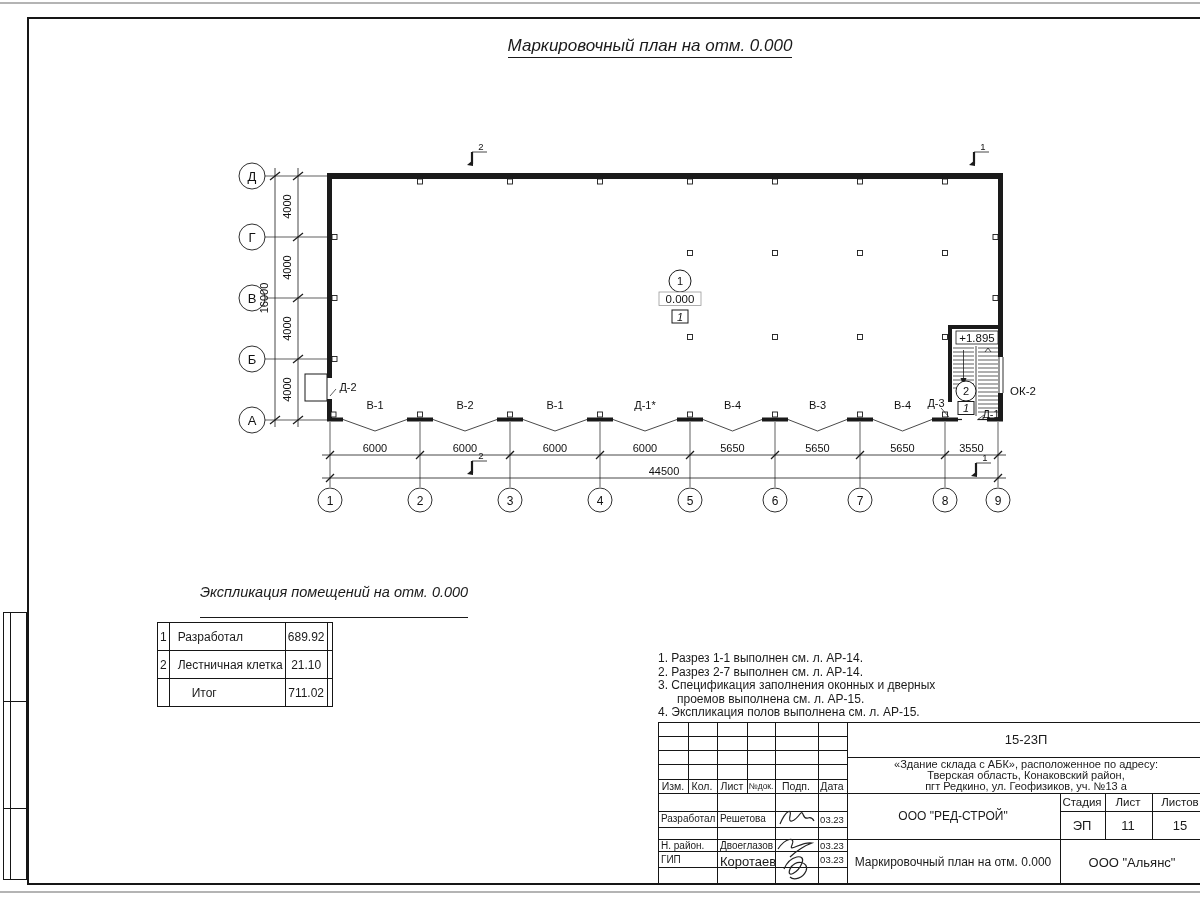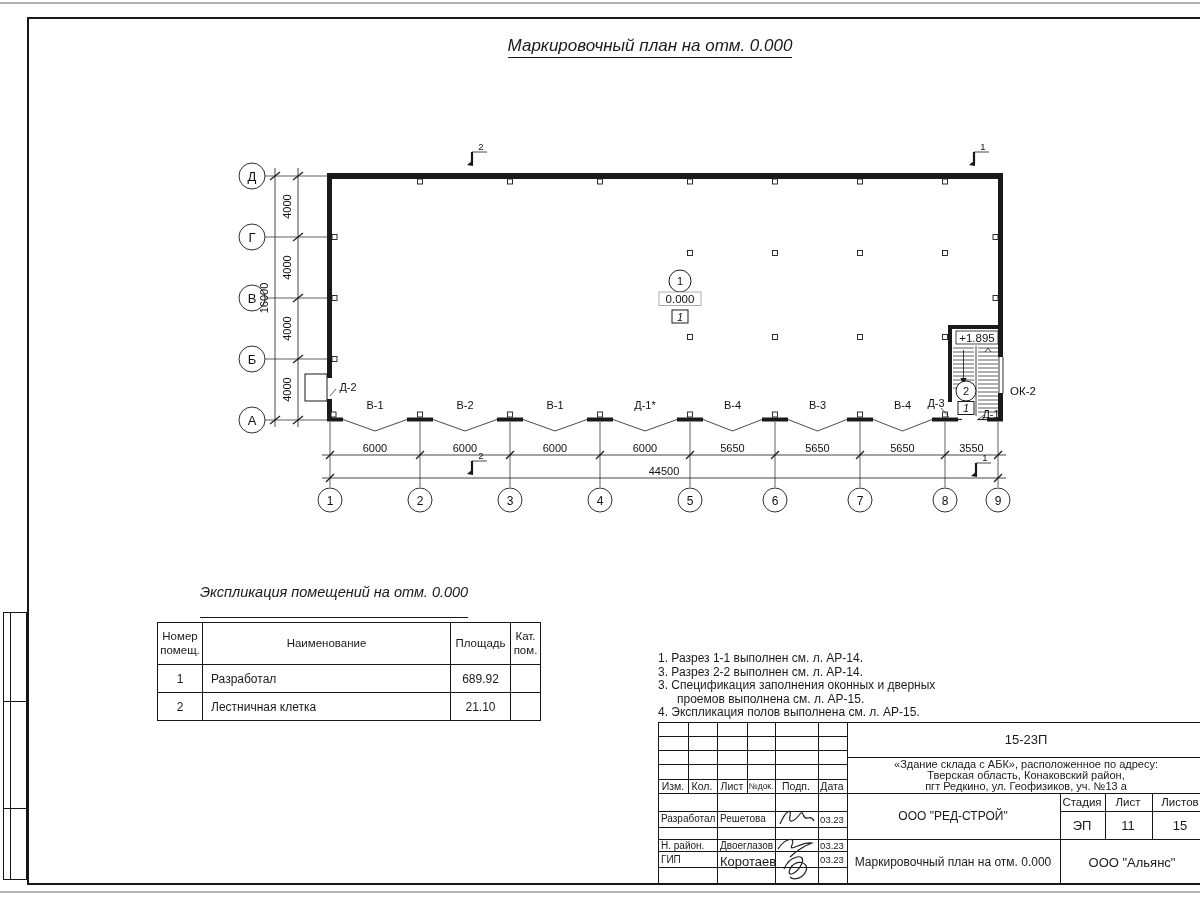--- a/index.html
+++ b/index.html
@@ -262,44 +262,44 @@
       <text x="983" y="149.5" font-size="9.5" text-anchor="middle">1</text>
       <text x="481" y="458.5" font-size="9.5" text-anchor="middle">2</text>
       <text x="985" y="460.5" font-size="9.5" text-anchor="middle">1</text>
     </svg>
 
   <div class="expl-title">
     <span>Экспликация помещений на отм. 0.000</span>
   </div>
   <table class="expl">
     <tbody>
-        <tr>
-      <td class="h" style="width:45px">Номер помещ.</td>
-      <td class="h" style="width:248px">Наименование</td>
-      <td class="h" style="width:60px">Площадь</td>
-      <td class="h" style="width:30px">Кат. пом.</td>
-    </tr>
     <tr class="r">
       <td>1</td>
       <td class="name">Разработал</td>
       <td>689.92</td>
       <td></td>
     </tr>
     <tr class="r">
       <td>2</td>
       <td class="name">Лестничная клетка</td>
       <td>21.10</td>
       <td></td>
     </tr>
+    <tr class="r">
+      <td></td>
+      <td class="itog">Итог</td>
+      <td>711.02</td>
+      <td></td>
+    </tr>
   </tbody>
     </table>
 
   <div class="notes">
     <div>1. Разрез 1-1 выполнен см. л. АР-14.</div>
-    <div>3. Разрез 2-2 выполнен см. л. АР-14.</div>
+    <div>2. Разрез 2-7 выполнен см. л. АР-14.</div>
     <div>3. Спецификация заполнения оконных и дверных</div>
     <div class="indent">проемов выполнена см. л. АР-15.</div>
     <div>4. Экспликация полов выполнена см. л. АР-15.</div>
   </div>
 
   <div class="tb">
 
     <div class="hl" style="left:0;top:0;width:547px"></div>
     <div class="hl" style="left:0;top:14px;width:189px"></div>
     <div class="hl" style="left:0;top:28px;width:189px"></div>

